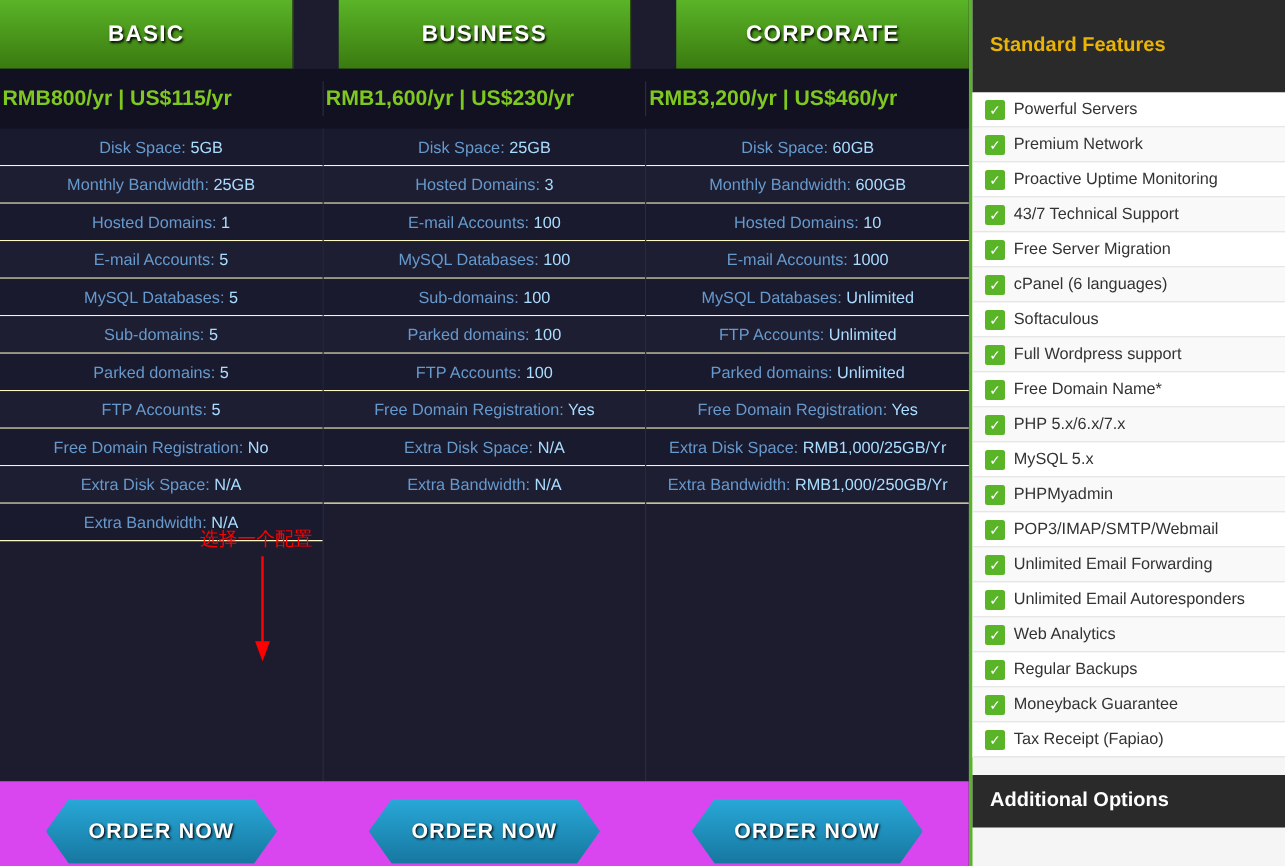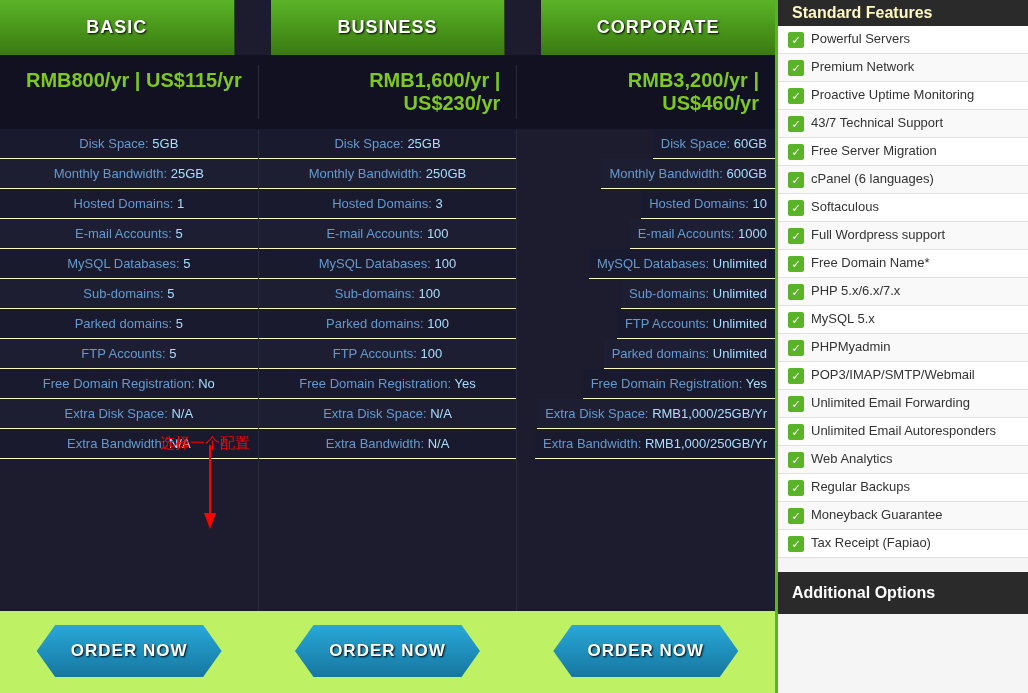--- a/index.html
+++ b/index.html
@@ -42,41 +42,41 @@
     .plan-header-cell:last-child { border-right: none; }
 
     .plans-price-row {
       display: flex;
       background: #111122;
       padding: 10px 0;
     }
 
     .plan-price-cell {
       flex: 1;
-      text-align: right;
+      text-align: left;
       color: #7ec820;
-      font-size: 20px;
+      font-size: 17px;
       font-weight: bold;
       border-right: 1px solid #2a2a3e;
-      padding: 4px 16px;
+      padding: 4px 2px;
     }
     .plan-price-cell:last-child { border-right: none; }
 
     .plans-body {
       display: flex;
       flex: 1;
     }
 
     .plan-col {
       flex: 1;
       border-right: 1px solid #2a2a3e;
       display: flex;
       flex-direction: column;
     }
-    .plan-col:last-child { border-right: none; align-items: flex-end; }
+    .plan-col:last-child { border-right: none; }
 
     .plan-row {
       padding: 7px 8px;
       text-align: center;
       border-bottom: 1px solid #fef9c3;
       font-size: 13px;
       color: #6699cc;
     }
     .plan-row span.value {
       color: #aaddff;
@@ -84,22 +84,22 @@
 
     .plan-row:nth-child(odd) {
       background: #1a1a2e;
     }
     .plan-row:nth-child(even) {
       background: #1e1e33;
     }
 
     .order-row {
       display: flex;
-      background: #bef264;
-      padding: 14px 0 16px 0;
+      background: #d946ef;
+      padding: 14px 0 2px 0;
     }
 
     .order-cell {
       flex: 1;
       display: flex;
       align-items: center;
       justify-content: center;
     }
 
     .order-btn {
@@ -115,21 +115,21 @@
       height: 52px;
       display: flex;
       align-items: center;
       justify-content: center;
       text-shadow: 1px 1px 2px #000;
     }
 
     
     .chinese-label {
       position: absolute;
-      top: 434px;
+      top: 422px;
       left: 160px;
       color: red;
       font-size: 15px;
       font-family: Liberation Sans, sans-serif;
       z-index: 10;
       pointer-events: none;
     }
 
     .arrow-svg {
       position: absolute;
@@ -143,24 +143,24 @@
     .features-section {
       flex: 0 0 253px;
       background: #f5f5f5;
       border-left: 3px solid #5ab427;
       display: flex;
       flex-direction: column;
     }
 
     .features-header {
       background: #2a2a2a;
-      color: #fef9c3;
+      color: #eab308;
       font-size: 16px;
       font-weight: bold;
-      padding: 4px 14px;
+      padding: 28px 14px;
     }
 
     .feature-item {
       display: flex;
       align-items: flex-start;
       padding: 5px 10px;
       border-bottom: 1px solid #e0e0e0;
       background: #fff;
       gap: 7px;
     }
@@ -224,38 +224,36 @@
         <div class="plan-row"><span style="color:#6699cc;">MySQL Databases:</span> <span class="value">5</span></div>
         <div class="plan-row"><span style="color:#6699cc;">Sub-domains:</span> <span class="value">5</span></div>
         <div class="plan-row"><span style="color:#6699cc;">Parked domains:</span> <span class="value">5</span></div>
         <div class="plan-row"><span style="color:#6699cc;">FTP Accounts:</span> <span class="value">5</span></div>
         <div class="plan-row"><span style="color:#6699cc;">Free Domain Registration:</span> <span class="value">No</span></div>
         <div class="plan-row"><span style="color:#6699cc;">Extra Disk Space:</span> <span class="value">N/A</span></div>
         <div class="plan-row"><span style="color:#6699cc;">Extra Bandwidth:</span> <span class="value">N/A</span></div>
       </div>
       <div class="plan-col">
         <div class="plan-row"><span style="color:#6699cc;">Disk Space:</span> <span class="value">25GB</span></div>
-        <div class="plan-row"><span style="color:#6699cc;">Monthly Bandwidth:</span> <span class="value">250GB</span></div>
         <div class="plan-row"><span style="color:#6699cc;">Hosted Domains:</span> <span class="value">3</span></div>
         <div class="plan-row"><span style="color:#6699cc;">E-mail Accounts:</span> <span class="value">100</span></div>
         <div class="plan-row"><span style="color:#6699cc;">MySQL Databases:</span> <span class="value">100</span></div>
         <div class="plan-row"><span style="color:#6699cc;">Sub-domains:</span> <span class="value">100</span></div>
         <div class="plan-row"><span style="color:#6699cc;">Parked domains:</span> <span class="value">100</span></div>
         <div class="plan-row"><span style="color:#6699cc;">FTP Accounts:</span> <span class="value">100</span></div>
         <div class="plan-row"><span style="color:#6699cc;">Free Domain Registration:</span> <span class="value">Yes</span></div>
         <div class="plan-row"><span style="color:#6699cc;">Extra Disk Space:</span> <span class="value">N/A</span></div>
         <div class="plan-row"><span style="color:#6699cc;">Extra Bandwidth:</span> <span class="value">N/A</span></div>
       </div>
       <div class="plan-col">
         <div class="plan-row"><span style="color:#6699cc;">Disk Space:</span> <span class="value">60GB</span></div>
         <div class="plan-row"><span style="color:#6699cc;">Monthly Bandwidth:</span> <span class="value">600GB</span></div>
         <div class="plan-row"><span style="color:#6699cc;">Hosted Domains:</span> <span class="value">10</span></div>
         <div class="plan-row"><span style="color:#6699cc;">E-mail Accounts:</span> <span class="value">1000</span></div>
         <div class="plan-row"><span style="color:#6699cc;">MySQL Databases:</span> <span class="value">Unlimited</span></div>
-        <div class="plan-row"><span style="color:#6699cc;">Sub-domains:</span> <span class="value">Unlimited</span></div>
         <div class="plan-row"><span style="color:#6699cc;">FTP Accounts:</span> <span class="value">Unlimited</span></div>
         <div class="plan-row"><span style="color:#6699cc;">Parked domains:</span> <span class="value">Unlimited</span></div>
         <div class="plan-row"><span style="color:#6699cc;">Free Domain Registration:</span> <span class="value">Yes</span></div>
         <div class="plan-row"><span style="color:#6699cc;">Extra Disk Space:</span> <span class="value">RMB1,000/25GB/Yr</span></div>
         <div class="plan-row"><span style="color:#6699cc;">Extra Bandwidth:</span> <span class="value">RMB1,000/250GB/Yr</span></div>
       </div>
     </div>
 
   <div class="chinese-label">选择一个配置</div>
   <svg class="arrow-svg" width="80" height="100">

